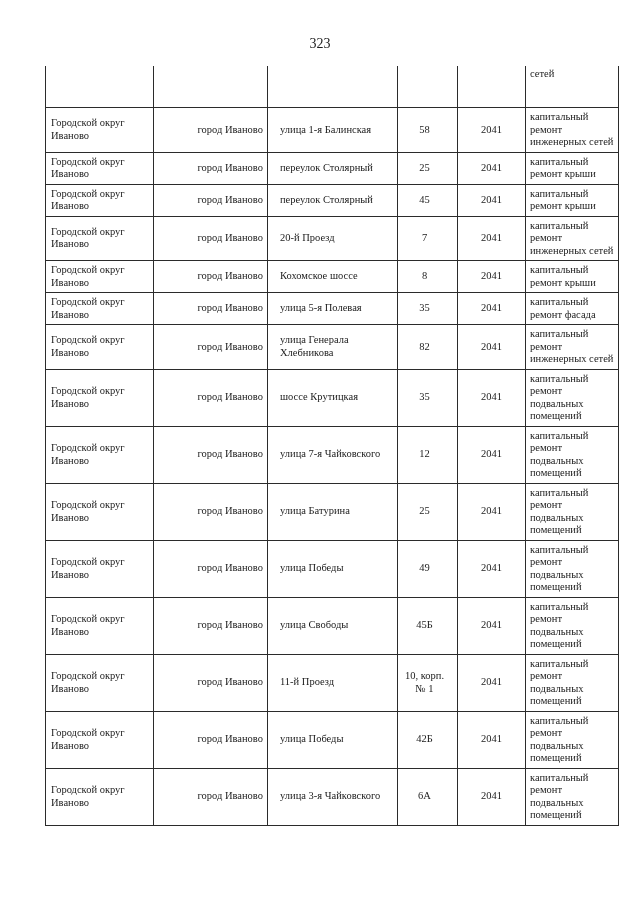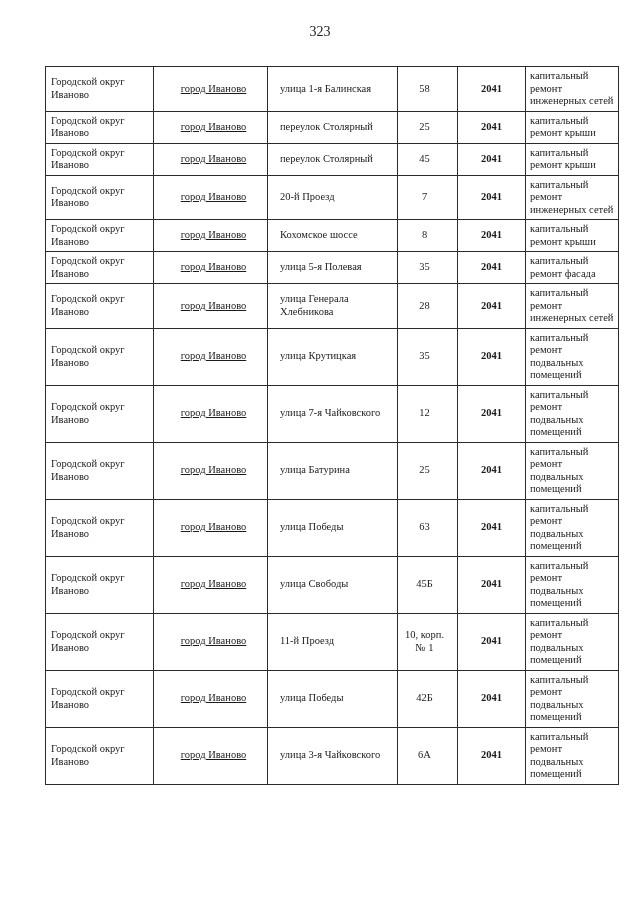--- a/index.html
+++ b/index.html
@@ -10,21 +10,21 @@
   body {
     position: relative;
     width: 640px;
     height: 905px;
     font-family: "Liberation Serif", serif;
     color: #1c1c1c;
     overflow: hidden;
   }
   .page-number {
     position: absolute;
-    top: 24px;
+    top: 36px;
     left: 0;
     width: 100%;
     text-align: center;
     font-size: 14px;
     color: #1c1c1c;
   }
   table.repair-table {
     position: absolute;
     left: 45px;
     top: 66px;
@@ -37,24 +37,24 @@
     font-size: 10.5px;
     line-height: 12.5px;
     color: #1c1c1c;
     vertical-align: middle;
     padding: 3px 4px;
     overflow: hidden;
     word-wrap: break-word;
   }
   
   table.repair-table td:nth-child(1) { padding-left: 5px; padding-right: 10px; text-align: left; }
-  table.repair-table td:nth-child(2) { padding-left: 10px; text-align: center; text-decoration: underline; }
+  table.repair-table td:nth-child(2) { padding-left: 10px; text-align: right; }
   table.repair-table td:nth-child(3) { padding-left: 12px; padding-right: 5px; text-align: left; }
   table.repair-table td:nth-child(4) { text-align: center; padding-left: 2px; padding-right: 8px; }
-  table.repair-table td:nth-child(5) { text-align: center; font-weight: bold; }
+  table.repair-table td:nth-child(5) { text-align: center; }
   table.repair-table td:nth-child(6) { padding-left: 4px; padding-right: 2px; text-align: left; }
   
   table.repair-table tr.continuation td {
     border-top: none;
     height: 36px;
     vertical-align: top;
     padding-top: 2px;
   }
 </style>
 </head>
@@ -65,20 +65,28 @@
 <table class="repair-table">
   <colgroup>
     <col style="width:108px">
     <col style="width:114px">
     <col style="width:130px">
     <col style="width:60px">
     <col style="width:68px">
     <col style="width:93px">
   </colgroup>
   <tbody>
+      <tr class="continuation">
+        <td></td>
+        <td></td>
+        <td></td>
+        <td></td>
+        <td></td>
+        <td>сетей</td>
+      </tr>
       <tr>
         <td>Городской округ Иваново</td>
         <td>город Иваново</td>
         <td>улица 1-я Балинская</td>
         <td>58</td>
         <td>2041</td>
         <td>капитальный ремонт инженерных сетей</td>
       </tr>
       <tr>
         <td>Городской округ Иваново</td>
@@ -117,28 +125,28 @@
         <td>город Иваново</td>
         <td>улица 5-я Полевая</td>
         <td>35</td>
         <td>2041</td>
         <td>капитальный ремонт фасада</td>
       </tr>
       <tr>
         <td>Городской округ Иваново</td>
         <td>город Иваново</td>
         <td>улица Генерала Хлебникова</td>
-        <td>28</td>
+        <td>82</td>
         <td>2041</td>
         <td>капитальный ремонт инженерных сетей</td>
       </tr>
       <tr>
         <td>Городской округ Иваново</td>
         <td>город Иваново</td>
-        <td>улица Крутицкая</td>
+        <td>шоссе Крутицкая</td>
         <td>35</td>
         <td>2041</td>
         <td>капитальный ремонт подвальных помещений</td>
       </tr>
       <tr>
         <td>Городской округ Иваново</td>
         <td>город Иваново</td>
         <td>улица 7-я Чайковского</td>
         <td>12</td>
         <td>2041</td>
@@ -149,21 +157,21 @@
         <td>город Иваново</td>
         <td>улица Батурина</td>
         <td>25</td>
         <td>2041</td>
         <td>капитальный ремонт подвальных помещений</td>
       </tr>
       <tr>
         <td>Городской округ Иваново</td>
         <td>город Иваново</td>
         <td>улица Победы</td>
-        <td>63</td>
+        <td>49</td>
         <td>2041</td>
         <td>капитальный ремонт подвальных помещений</td>
       </tr>
       <tr>
         <td>Городской округ Иваново</td>
         <td>город Иваново</td>
         <td>улица Свободы</td>
         <td>45Б</td>
         <td>2041</td>
         <td>капитальный ремонт подвальных помещений</td>

